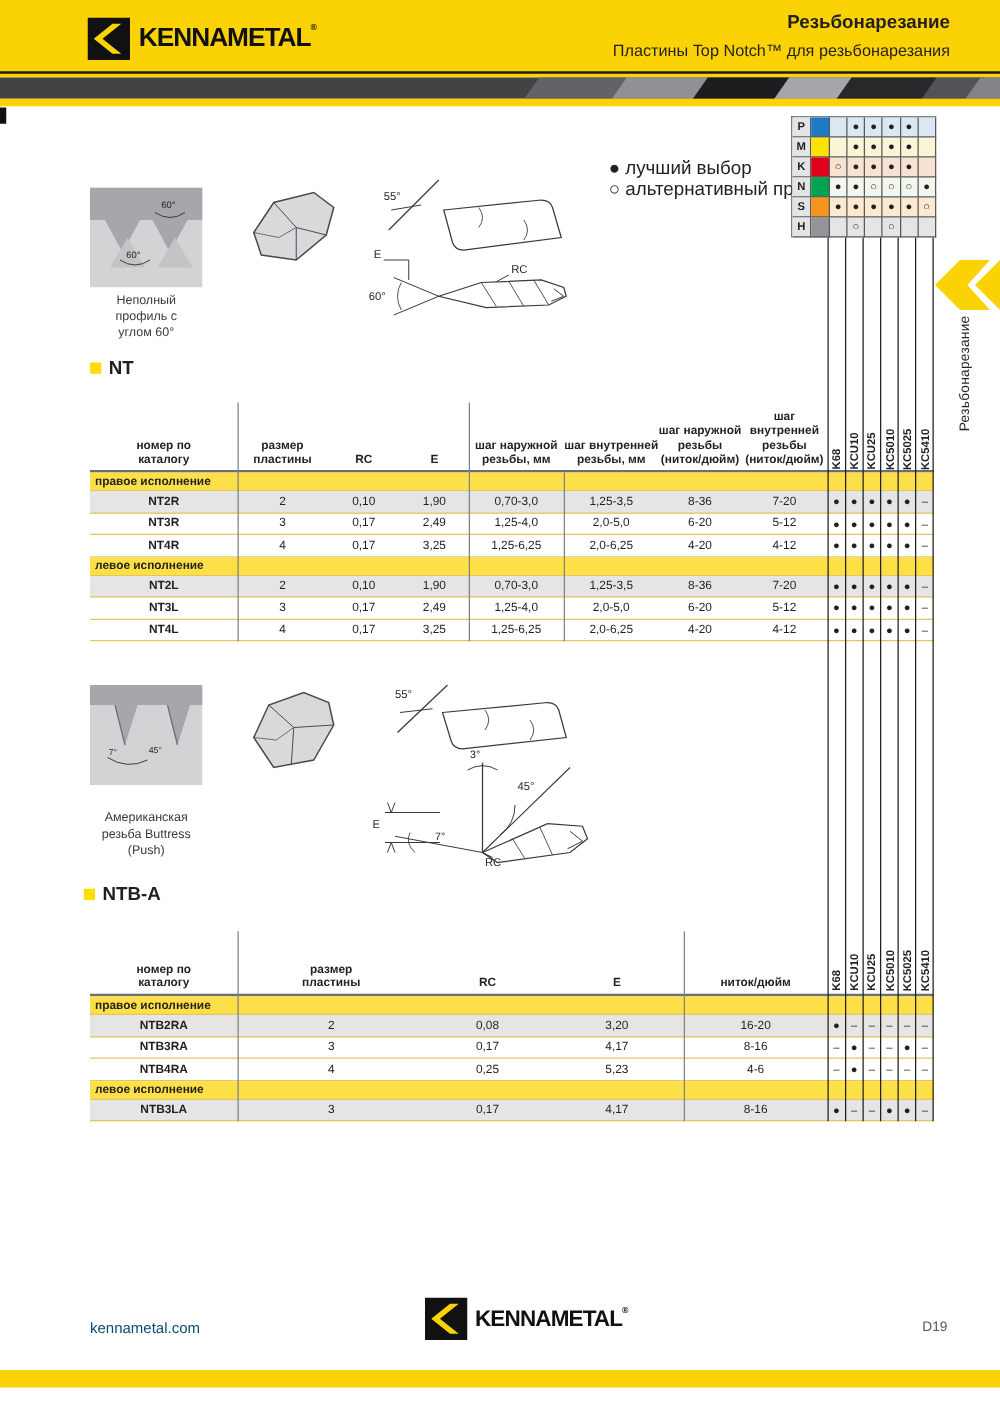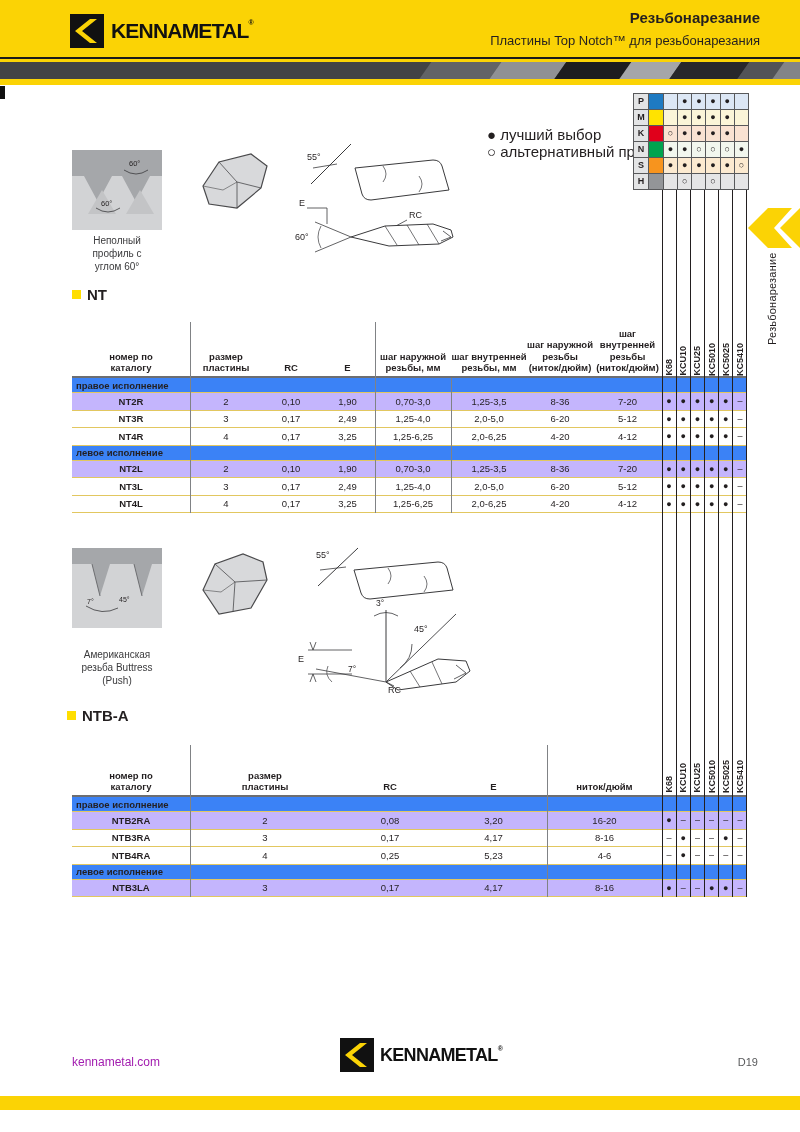--- a/index.html
+++ b/index.html
@@ -54,37 +54,37 @@
   .bullet { width:9px; height:9px; background:#FFDE00; display:inline-block; }
 
   
   .tbl { position:absolute; left:72px; width:675px; font-size:9.5px; }
   .thead { display:grid; align-items:end; text-align:center; font-weight:bold; line-height:1.18;
            border-bottom:2px solid #6D6E71; padding-bottom:3px; }
   .nt-cols  { grid-template-columns:118px 72px 58px 55px 76px 76px 66px 69px 85px; }
   .ntb-cols { grid-template-columns:118px 150px 100px 107px 115px 85px; }
   .row { display:grid; align-items:center; border-bottom:1px solid #E2C760; }
   .r-data { height:17.5px; }
-  .r-sec { height:15px; background:#3b82f6; font-weight:bold; display:flex; align-items:center;
+  .r-sec { height:15px; background:#fde047; font-weight:bold; display:flex; align-items:center;
            padding-left:4px; border-bottom:1px solid #E2C760; }
-  .hl { background:#c4b5fd; }
+  .hl { background:#e5e5e5; }
   .c { text-align:center; }
   .cat { font-weight:bold; }
   .dots { display:flex; height:100%; align-items:center; }
   .dots > span { flex:1; text-align:center; font-size:9px; position:relative; z-index:3; }
 
   .vsep { position:absolute; width:1.2px; background:#808285; z-index:1; }
 
   
   .glabels { position:absolute; left:661.8px; width:85.2px; height:48px; display:flex; z-index:3; }
   .glabels > div { flex:1; display:flex; justify-content:center; align-items:flex-end; }
   .glabels span { writing-mode:vertical-rl; transform:rotate(180deg); font-size:9px; font-weight:bold; line-height:10px; }
 
   
-  .foot-site { position:absolute; left:72px; top:1055px; font-size:12px; color:#a21caf; }
+  .foot-site { position:absolute; left:72px; top:1055px; font-size:12px; color:#0c4a6e; }
   .foot-page { position:absolute; right:42px; top:1056px; font-size:11px; color:#58595B; }
   .foot-logo { position:absolute; left:340px; top:1038px; display:flex; align-items:center; gap:6px; }
   .foot-brand { font-weight:bold; font-size:18px; letter-spacing:-0.7px; color:#111; }
   .bottom-bar { position:absolute; left:0; top:1096px; width:800px; height:14px; background:#FBD305; }
 
   svg text { font-family:"Liberation Sans", sans-serif; }
 </style>
 </head>
 <body>
 

